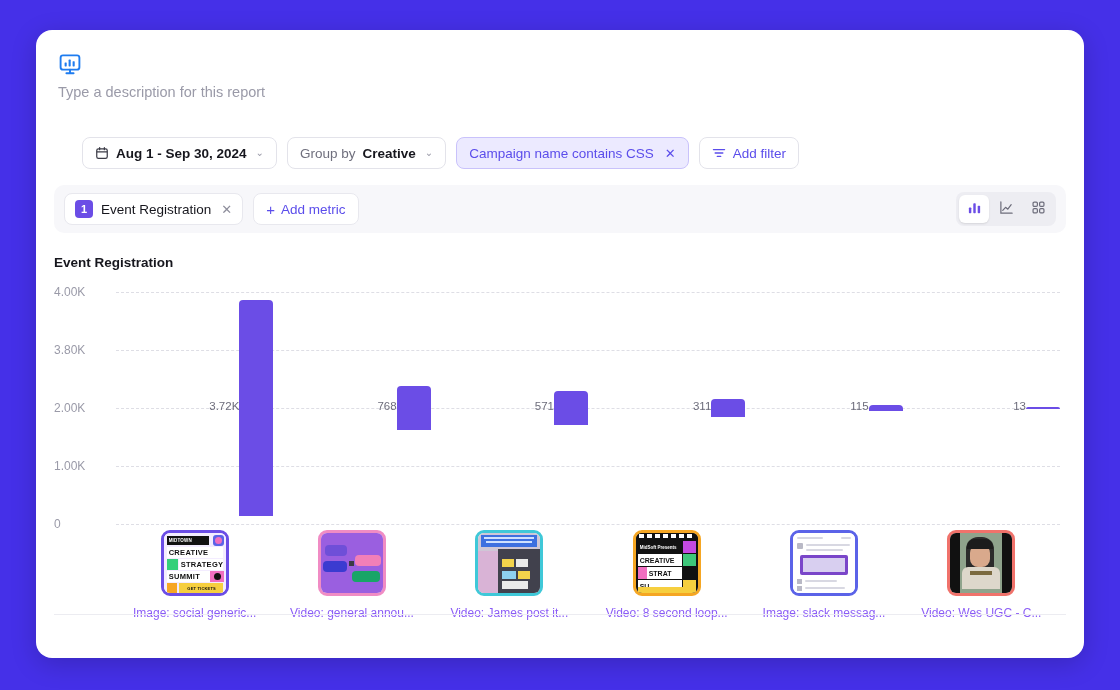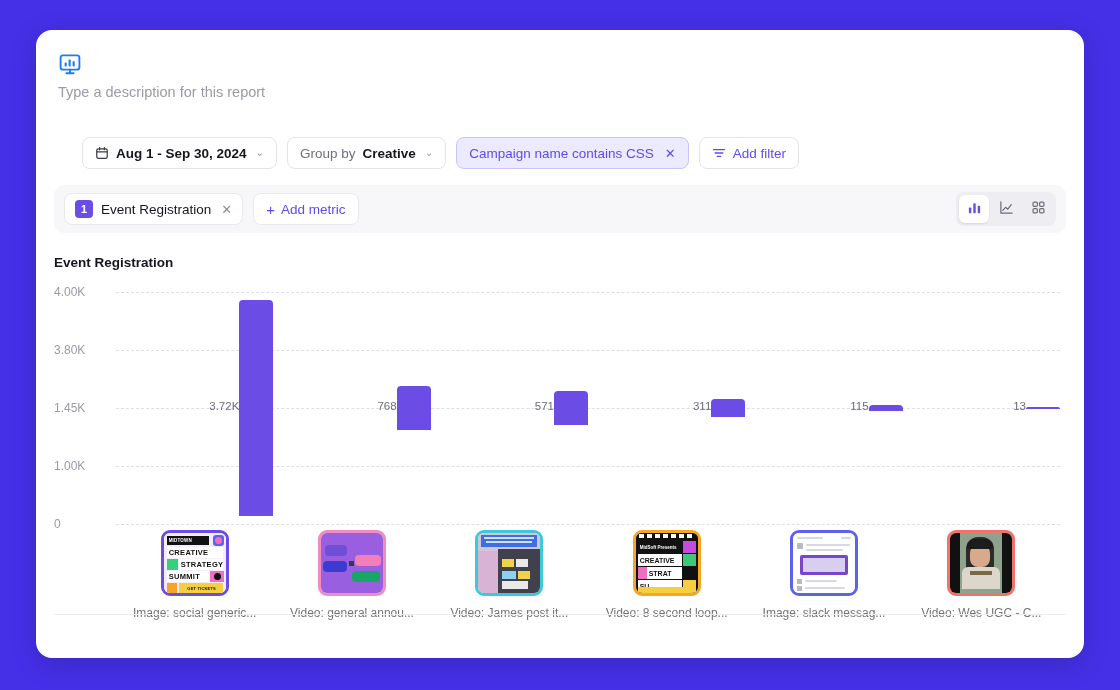--- a/index.html
+++ b/index.html
@@ -227,21 +227,21 @@
     border: 3px solid #6B4DE6;
     overflow: hidden;
     position: relative;
     background: #fff;
     cursor: pointer;
   }
   .thumb-inner { position: absolute; inset: 0; overflow: hidden; }
   .thumb-label {
     margin-top: 10px;
     font-size: 12px;
-    color: #737373;
+    color: #8b5cf6;
     white-space: nowrap;
   }
   .axis-bottom {
     position: absolute;
     left: 0; right: 0;
     top: 330px;
     border-top: 1px solid #ececf1;
   }
 
   
@@ -371,21 +371,21 @@
     <div class="plot" id="grid">
         <div class="gridline" style="top: 0px;"></div>
         <div class="gridline" style="top: 58px;"></div>
         <div class="gridline" style="top: 116px;"></div>
         <div class="gridline" style="top: 174px;"></div>
         <div class="gridline" style="top: 232px;"></div>
       </div>
     <div id="yaxis">
         <div class="ytick" style="top: 8px;">4.00K</div>
         <div class="ytick" style="top: 66px;">3.80K</div>
-        <div class="ytick" style="top: 124px;">1.45K</div>
+        <div class="ytick" style="top: 124px;">2.00K</div>
         <div class="ytick" style="top: 182px;">1.00K</div>
         <div class="ytick" style="top: 240px;">0</div>
       </div>
     <div class="bars" id="bars">
         <div class="bar-col">
           <div class="bar-val">3.72K</div>
           <div class="bar" style="height: 215.76px; background: rgb(107, 77, 230);"></div>
         </div>
         <div class="bar-col">
           <div class="bar-val">768</div>

